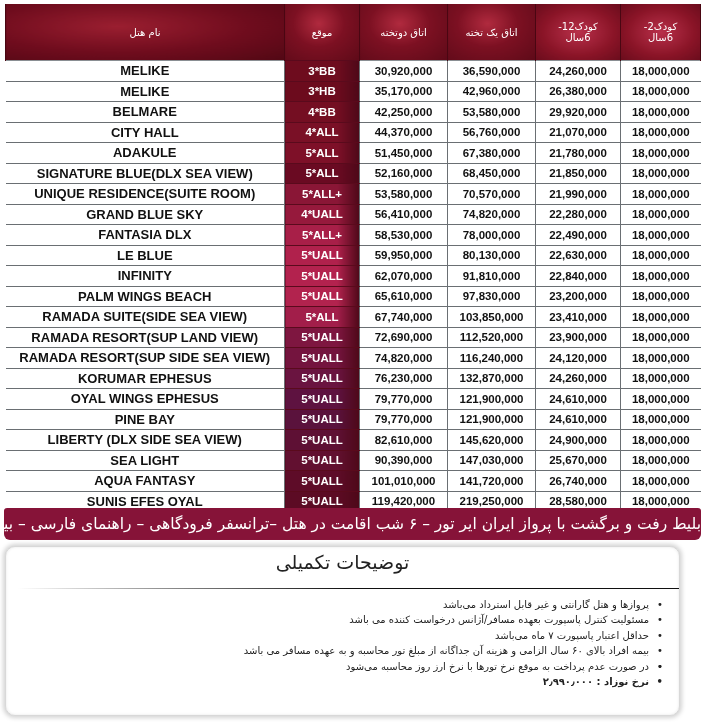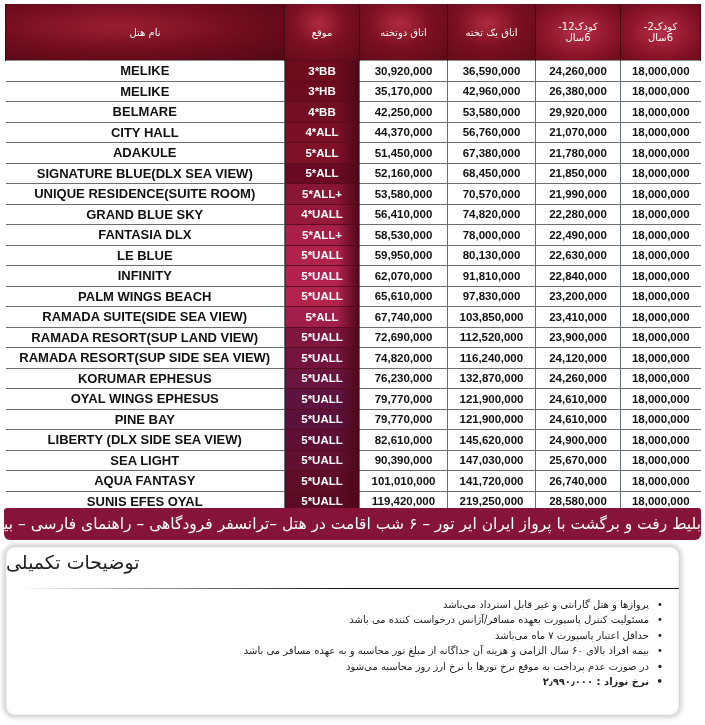--- a/index.html
+++ b/index.html
@@ -48,21 +48,21 @@
     white-space:nowrap; overflow:hidden;
   }
 
   .notes-box {
     position:absolute; left:5px; top:546px; width:673px; height:168px;
     background:#ffffff; border-radius:10px;
     box-shadow: 0 0 4px 2px #d4d4d4, inset 0 0 3px #e6e6e6;
     border:1px solid #d8d8d8;
   }
   .notes-title {
-    position:absolute; left:0; right:0; top:4px; text-align:left;
+    position:absolute; left:0; right:0; top:4px; text-align:center;
     font-size:19px; color:#222; direction:rtl;
   }
   .notes-divider {
     position:absolute; left:12px; right:0; top:41px; height:1px;
     background:linear-gradient(to right, #ffffff 0%, #999 20%, #111 50%, #111 100%);
   }
   .notes-list {
     position:absolute; right:16px; top:50px; margin:0; padding:0; list-style:none;
     direction:rtl; font-size:10px; color:#222; line-height:15.4px;
   }

